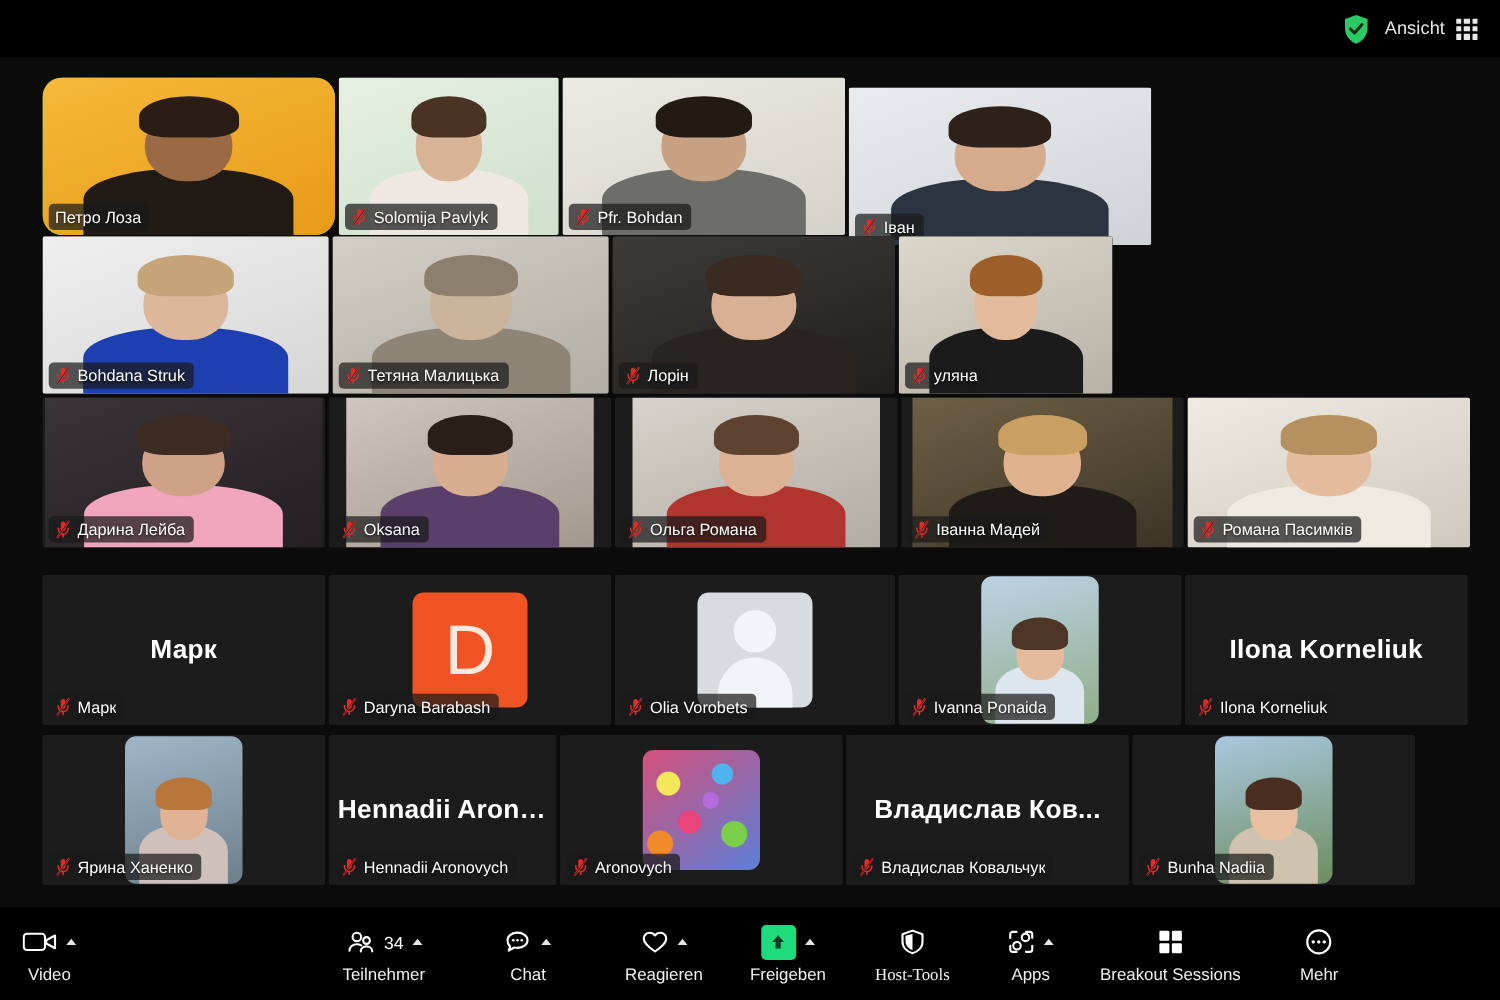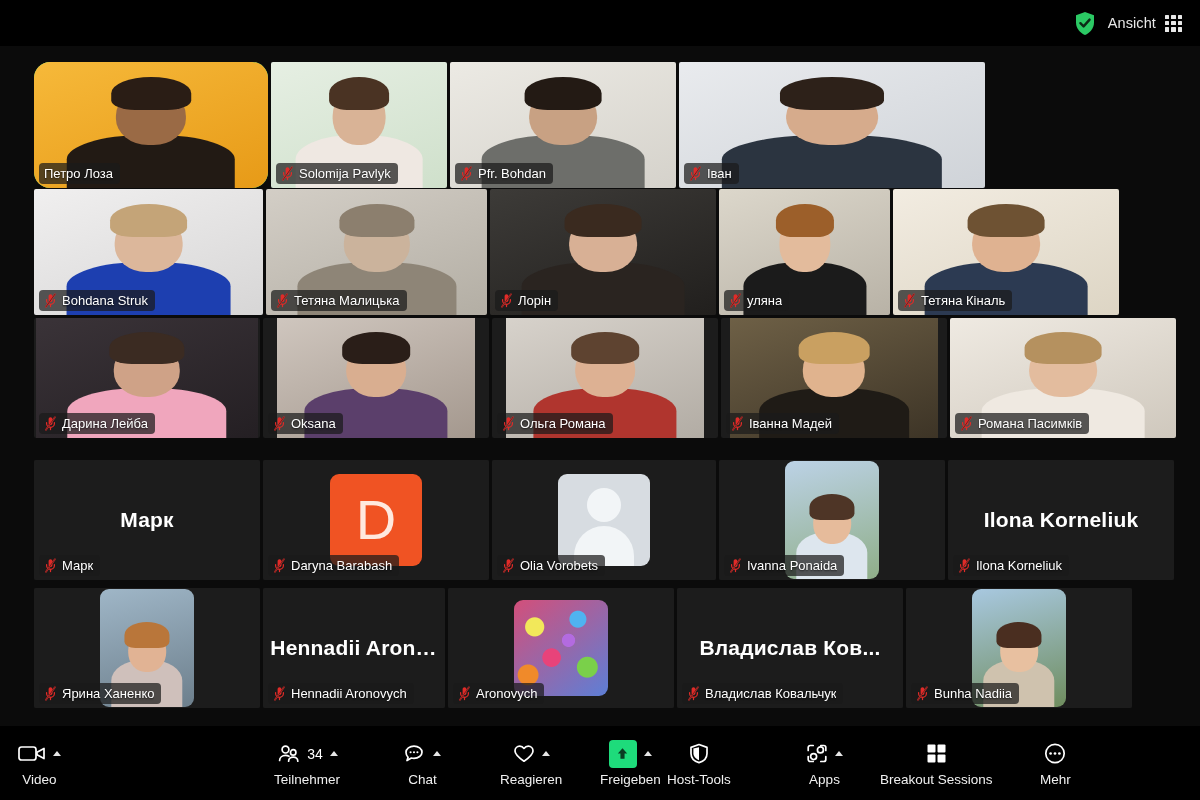--- a/index.html
+++ b/index.html
@@ -205,21 +205,21 @@
                 <span class="mute"><svg viewBox="0 0 13 15" width="13" height="15">
     <path d="M6.5 1.2c-1.05 0-1.9.85-1.9 1.9v4.1c0 1.05.85 1.9 1.9 1.9s1.9-.85 1.9-1.9V3.1c0-1.05-.85-1.9-1.9-1.9z" fill="#e02b28"></path>
     <path d="M2.6 6.6v.8c0 2.15 1.75 3.9 3.9 3.9s3.9-1.75 3.9-3.9v-.8" stroke="#e02b28" stroke-width="1.25" fill="none" stroke-linecap="round"></path>
     <path d="M6.5 11.3v2.3" stroke="#e02b28" stroke-width="1.25" stroke-linecap="round"></path>
     <path d="M10.9 1.3 L2.0 13.8" stroke="#e02b28" stroke-width="1.7" stroke-linecap="round"></path>
     <path d="M10.9 1.3 L2.0 13.8" stroke="#1c1c1c" stroke-width="0.6" stroke-linecap="round"></path>
   </svg></span>
                 <span class="nm">Pfr. Bohdan</span>
               </div>
       </div>
-      <div class="tile" style="width: 306px; height: 126px;">
+      <div class="tile" style="width: 242px; height: 126px; margin-top: 8px;">
         <div class="feed" style="left:0%;width:100%">
                  <div class="bg" style="background:linear-gradient(160deg,#e9ebee,#cfd3d8)"></div>
                  <div class="torso" style="width:72%;height:42%;background:#2b3440"></div>
                  <div class="head" style="width:30%;height:46%;bottom:34%;background:#d6ab8c"></div>
                  <div class="head" style="width:34%;height:26%;bottom:62%;background:#2d2119;border-radius:50% 50% 30% 30%"></div>
                </div>
         <div class="namebar">
                 <span class="mute"><svg viewBox="0 0 13 15" width="13" height="15">
     <path d="M6.5 1.2c-1.05 0-1.9.85-1.9 1.9v4.1c0 1.05.85 1.9 1.9 1.9s1.9-.85 1.9-1.9V3.1c0-1.05-.85-1.9-1.9-1.9z" fill="#e02b28"></path>
     <path d="M2.6 6.6v.8c0 2.15 1.75 3.9 3.9 3.9s3.9-1.75 3.9-3.9v-.8" stroke="#e02b28" stroke-width="1.25" fill="none" stroke-linecap="round"></path>
@@ -295,38 +295,20 @@
                </div>
         <div class="namebar">
                 <span class="mute"><svg viewBox="0 0 13 15" width="13" height="15">
     <path d="M6.5 1.2c-1.05 0-1.9.85-1.9 1.9v4.1c0 1.05.85 1.9 1.9 1.9s1.9-.85 1.9-1.9V3.1c0-1.05-.85-1.9-1.9-1.9z" fill="#e02b28"></path>
     <path d="M2.6 6.6v.8c0 2.15 1.75 3.9 3.9 3.9s3.9-1.75 3.9-3.9v-.8" stroke="#e02b28" stroke-width="1.25" fill="none" stroke-linecap="round"></path>
     <path d="M6.5 11.3v2.3" stroke="#e02b28" stroke-width="1.25" stroke-linecap="round"></path>
     <path d="M10.9 1.3 L2.0 13.8" stroke="#e02b28" stroke-width="1.7" stroke-linecap="round"></path>
     <path d="M10.9 1.3 L2.0 13.8" stroke="#1c1c1c" stroke-width="0.6" stroke-linecap="round"></path>
   </svg></span>
                 <span class="nm">уляна</span>
-              </div>
-      </div>
-      <div class="tile" style="width: 226px; height: 126px;">
-        <div class="feed" style="left:0%;width:100%">
-                 <div class="bg" style="background:linear-gradient(160deg,#f2ece1,#ddd5c4)"></div>
-                 <div class="torso" style="width:72%;height:42%;background:#2c3a52"></div>
-                 <div class="head" style="width:30%;height:46%;bottom:34%;background:#dfb291"></div>
-                 <div class="head" style="width:34%;height:26%;bottom:62%;background:#6e5233;border-radius:50% 50% 30% 30%"></div>
-               </div>
-        <div class="namebar">
-                <span class="mute"><svg viewBox="0 0 13 15" width="13" height="15">
-    <path d="M6.5 1.2c-1.05 0-1.9.85-1.9 1.9v4.1c0 1.05.85 1.9 1.9 1.9s1.9-.85 1.9-1.9V3.1c0-1.05-.85-1.9-1.9-1.9z" fill="#e02b28"></path>
-    <path d="M2.6 6.6v.8c0 2.15 1.75 3.9 3.9 3.9s3.9-1.75 3.9-3.9v-.8" stroke="#e02b28" stroke-width="1.25" fill="none" stroke-linecap="round"></path>
-    <path d="M6.5 11.3v2.3" stroke="#e02b28" stroke-width="1.25" stroke-linecap="round"></path>
-    <path d="M10.9 1.3 L2.0 13.8" stroke="#e02b28" stroke-width="1.7" stroke-linecap="round"></path>
-    <path d="M10.9 1.3 L2.0 13.8" stroke="#1c1c1c" stroke-width="0.6" stroke-linecap="round"></path>
-  </svg></span>
-                <span class="nm">Тетяна Кіналь</span>
               </div>
       </div>
     </div>
     <div class="grid-row" style="top: 272px; height: 120px;">
       <div class="tile" style="width: 226px; height: 120px;">
         <div class="feed" style="left:1%;width:98%">
                  <div class="bg" style="background:linear-gradient(160deg,#3a3338,#241f23)"></div>
                  <div class="torso" style="width:72%;height:42%;background:#f0a6bd"></div>
                  <div class="head" style="width:30%;height:46%;bottom:34%;background:#cfa287"></div>
                  <div class="head" style="width:34%;height:26%;bottom:62%;background:#3b2b22;border-radius:50% 50% 30% 30%"></div>
@@ -657,21 +639,21 @@
                 <svg viewBox="0 0 16 16" width="15" height="15">
               <path d="M8 2.4 L13 8 H10.2 V13.6 H5.8 V8 H3 Z" fill="#0a3c22"></path>
             </svg>
               </span>
         </span>
 
        <span class="chev"></span>
      </div>
      <div class="tb-label">Freigeben</div>
     </div>
-    <div class="tb-item" style="position: absolute; left: 667px;">
+    <div class="tb-item" style="position: absolute; left: 700px; font-family: Liberation Serif, serif;">
       <div class="tb-row">
        <span style="display:flex;align-items:center">
           <svg viewBox="0 0 20 21" width="20" height="21">
             <path d="M10 1.5 L18 4.4 V10.4 C18 15 14.3 18.3 10 19.6 C5.7 18.3 2 15 2 10.4 V4.4 Z" fill="none" stroke="#fff" stroke-width="1.7" stroke-linejoin="round"></path>
                 <path d="M10 4.2 V17.2 C6.9 16 4.4 13.4 4.4 10.2 V5.6 Z" fill="#fff"></path>
           </svg>
         </span>
 
      </div>
      <div class="tb-label">Host-Tools</div>

